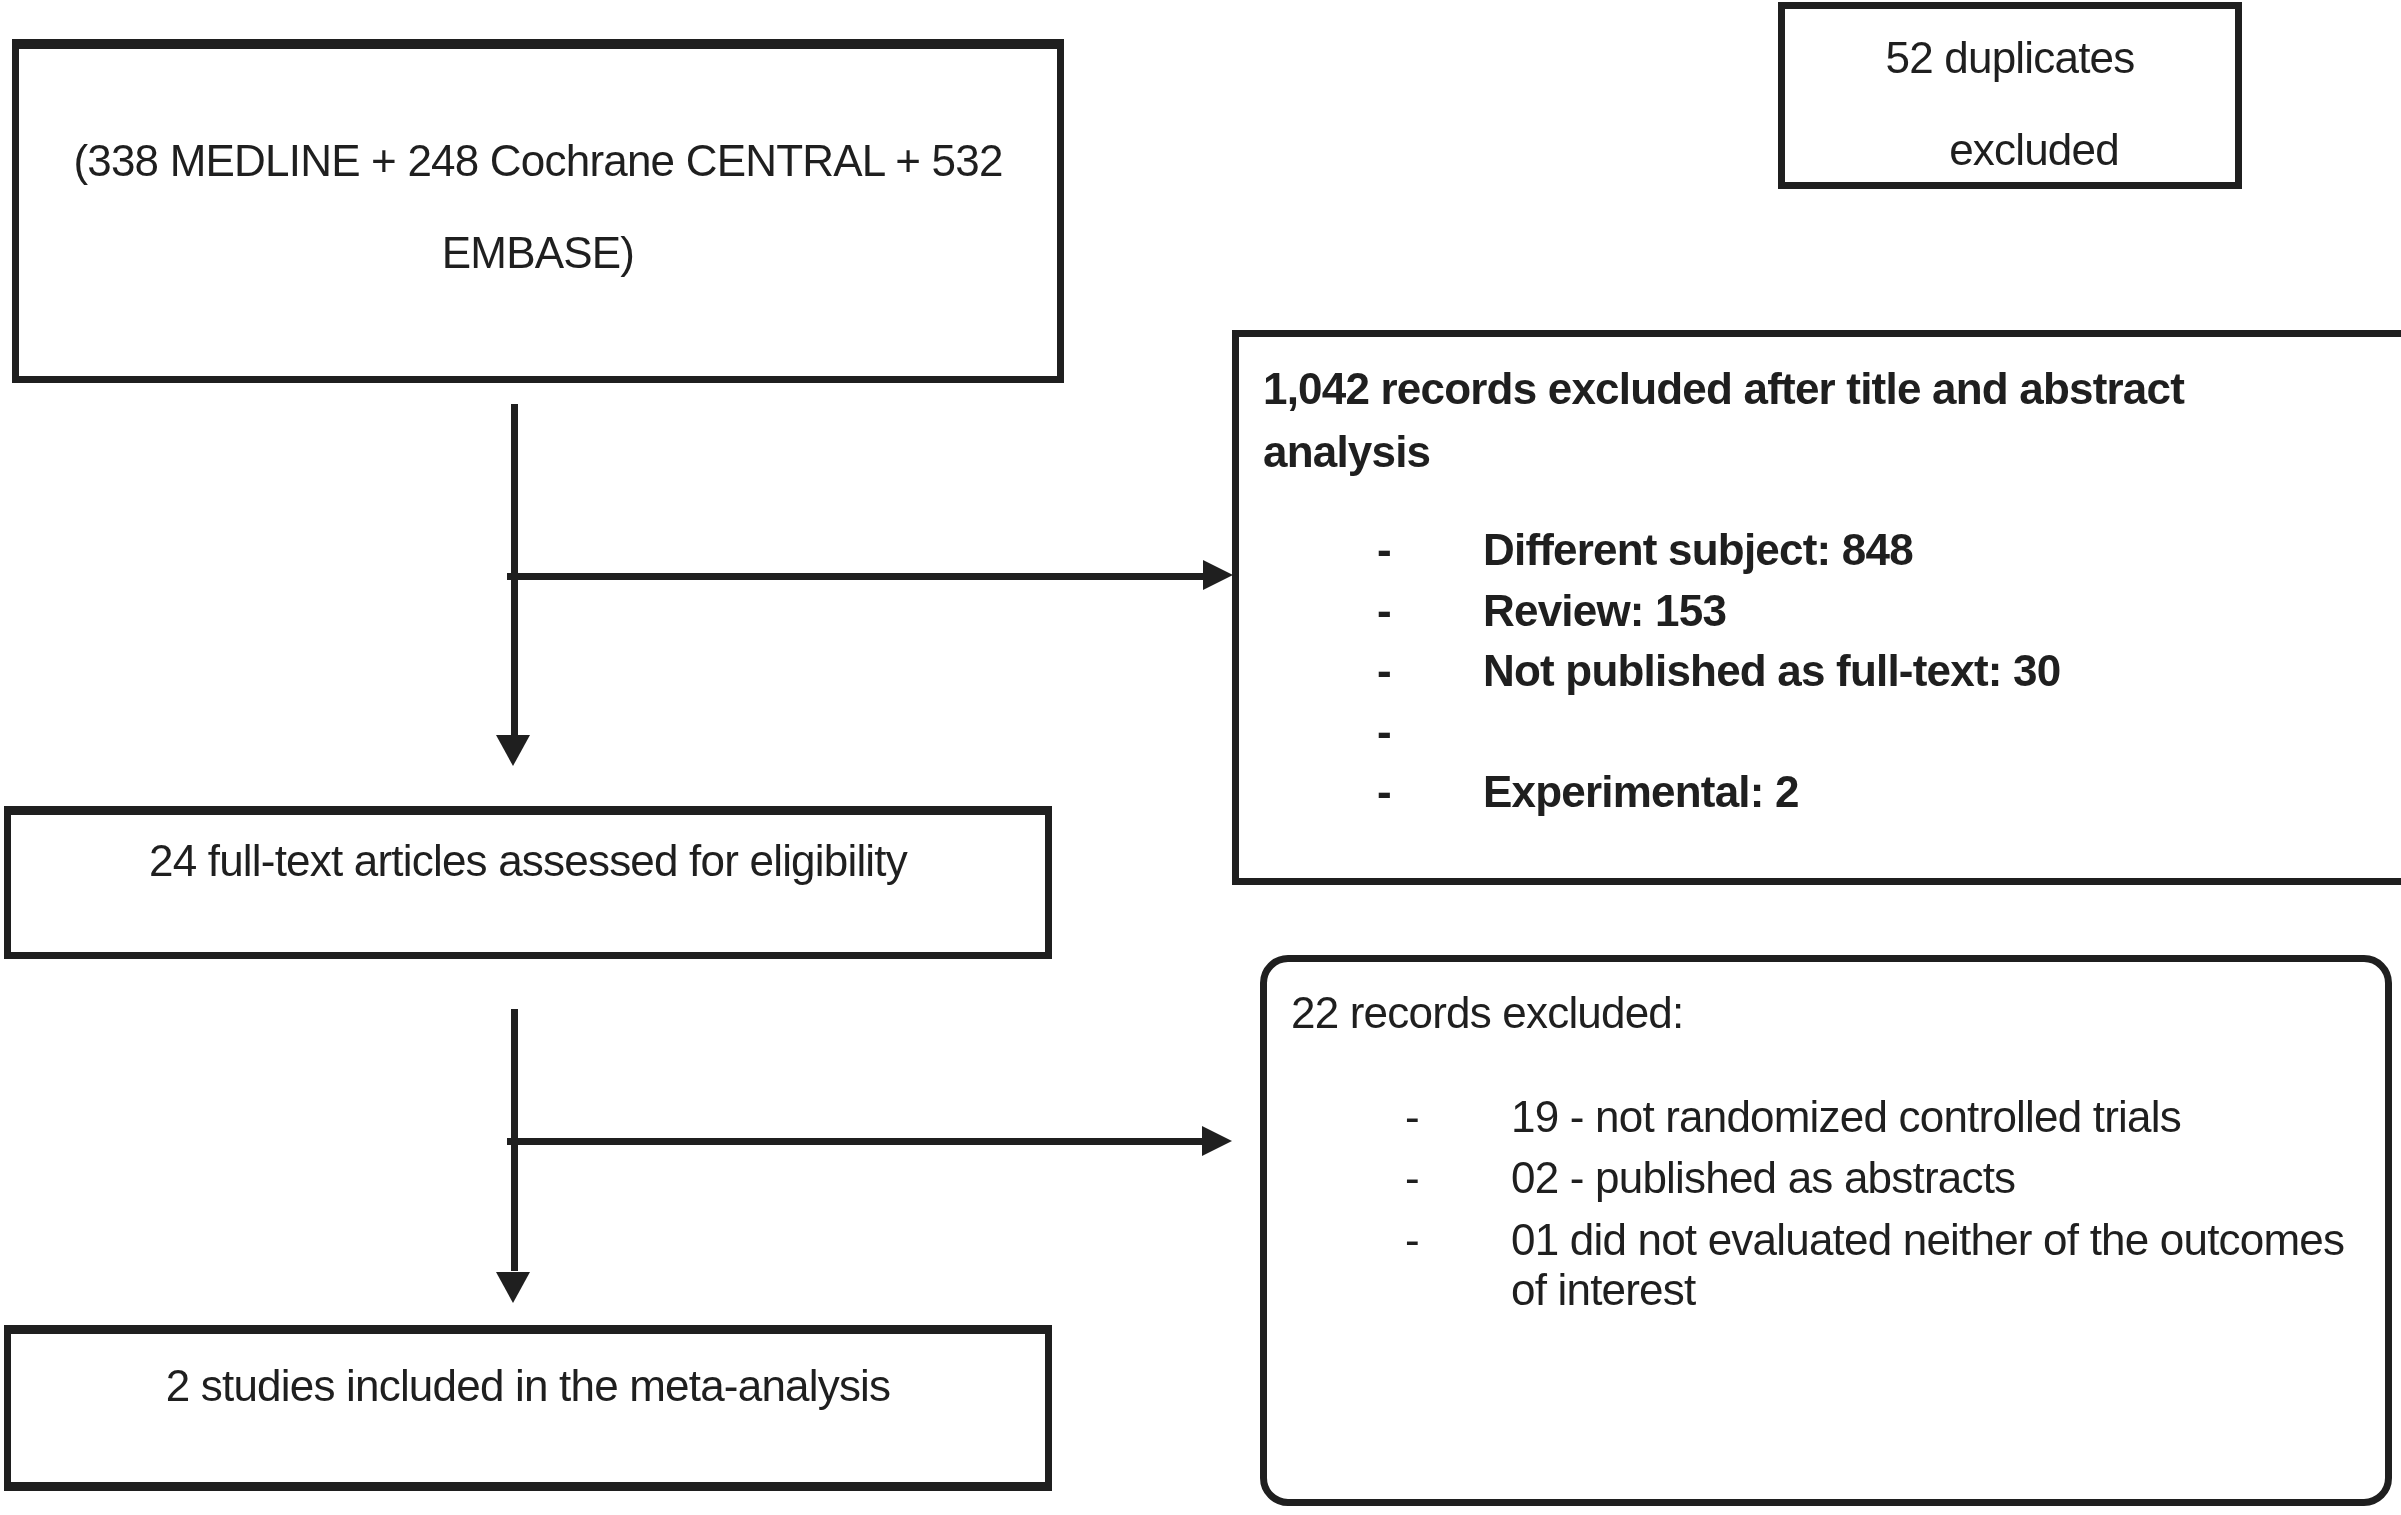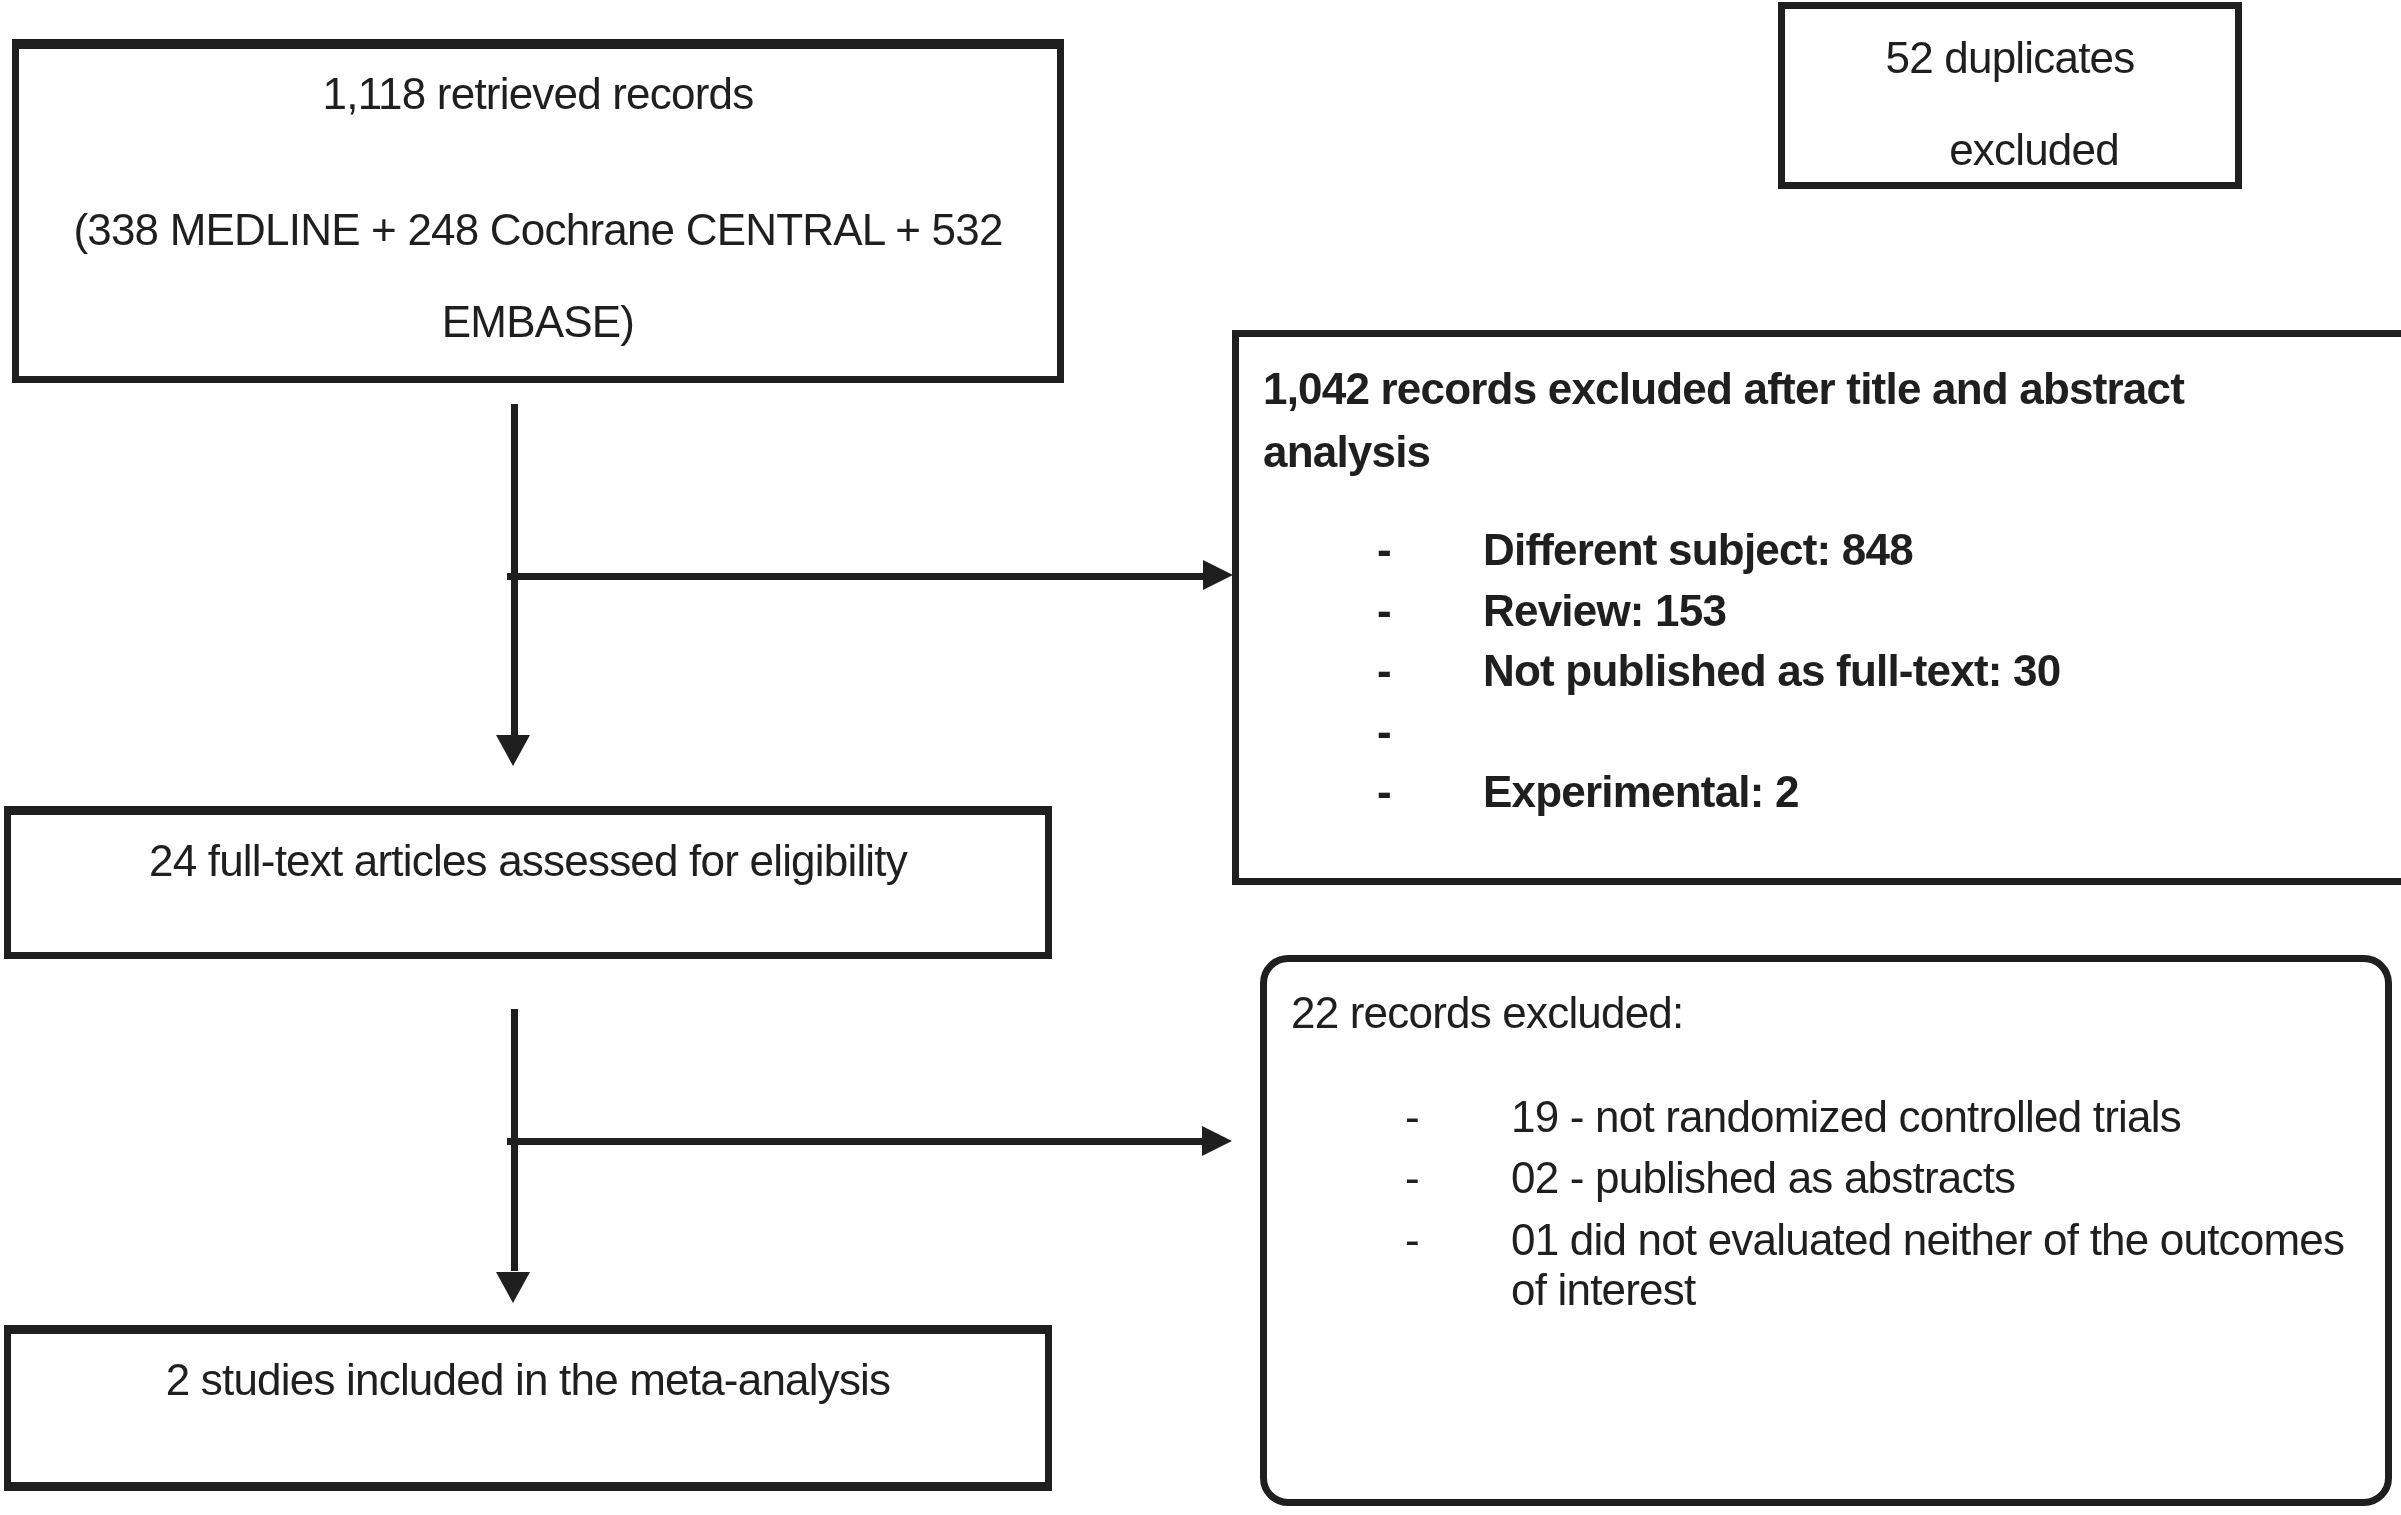--- a/index.html
+++ b/index.html
@@ -52,21 +52,21 @@
   #box-fulltext .l1{margin-top:21px;}
 
   
   #box-ft-excluded{left:1260px; top:955px; width:1132px; height:551px; padding:0 24px;border-radius:28px;}
   #box-ft-excluded .heading{margin-top:26px; line-height:50px; white-space:nowrap;}
   #box-ft-excluded ul{margin:54px 0 0 0; padding:0 0 0 114px; list-style:none;}
   #box-ft-excluded li{margin-bottom:11.4px;}
 
   
   #box-included{left:4px; top:1325px; width:1048px; height:166px; border-top-width:9.7px; border-bottom-width:9.7px;}
-  #box-included .l1{margin-top:21px;}
+  #box-included .l1{margin-top:27px;}
 
   
   li.row{display:flex; font-size:44px; line-height:50px; letter-spacing:-0.8px;}
   li.row .dash{flex:0 0 106px;}
   li.row .itx{flex:1 1 auto; white-space:normal; max-width:849px;}
 
   
   .line{position:absolute; background:var(--ink);}
   #arrow-v1{left:511px; top:404px; width:7.3px; height:331px;}
   #arrowhead-v1{position:absolute; left:496px; top:735px; width:0; height:0;
@@ -84,21 +84,20 @@
   #arrowhead-h2{position:absolute; left:1202px; top:1126px; width:0; height:0;
     border-top:15.4px solid transparent; border-bottom:15.4px solid transparent;
     border-left:30px solid var(--ink);}
 </style>
 </head>
 <body>
 
 <div id="canvas">
 
   <div class="box" id="box-retrieved">
-    <div class="txt center l1">1,118 retrieved records</div>
     <div class="txt center l2">(338 MEDLINE + 248 Cochrane CENTRAL + 532</div>
     <div class="txt center l3">EMBASE)</div>
   </div>
 
   <div class="box" id="box-duplicates">
     <div class="txt center l1">52 duplicates</div>
     <div class="txt center l2">excluded</div>
   </div>
 
   <div class="box" id="box-ta-excluded">

